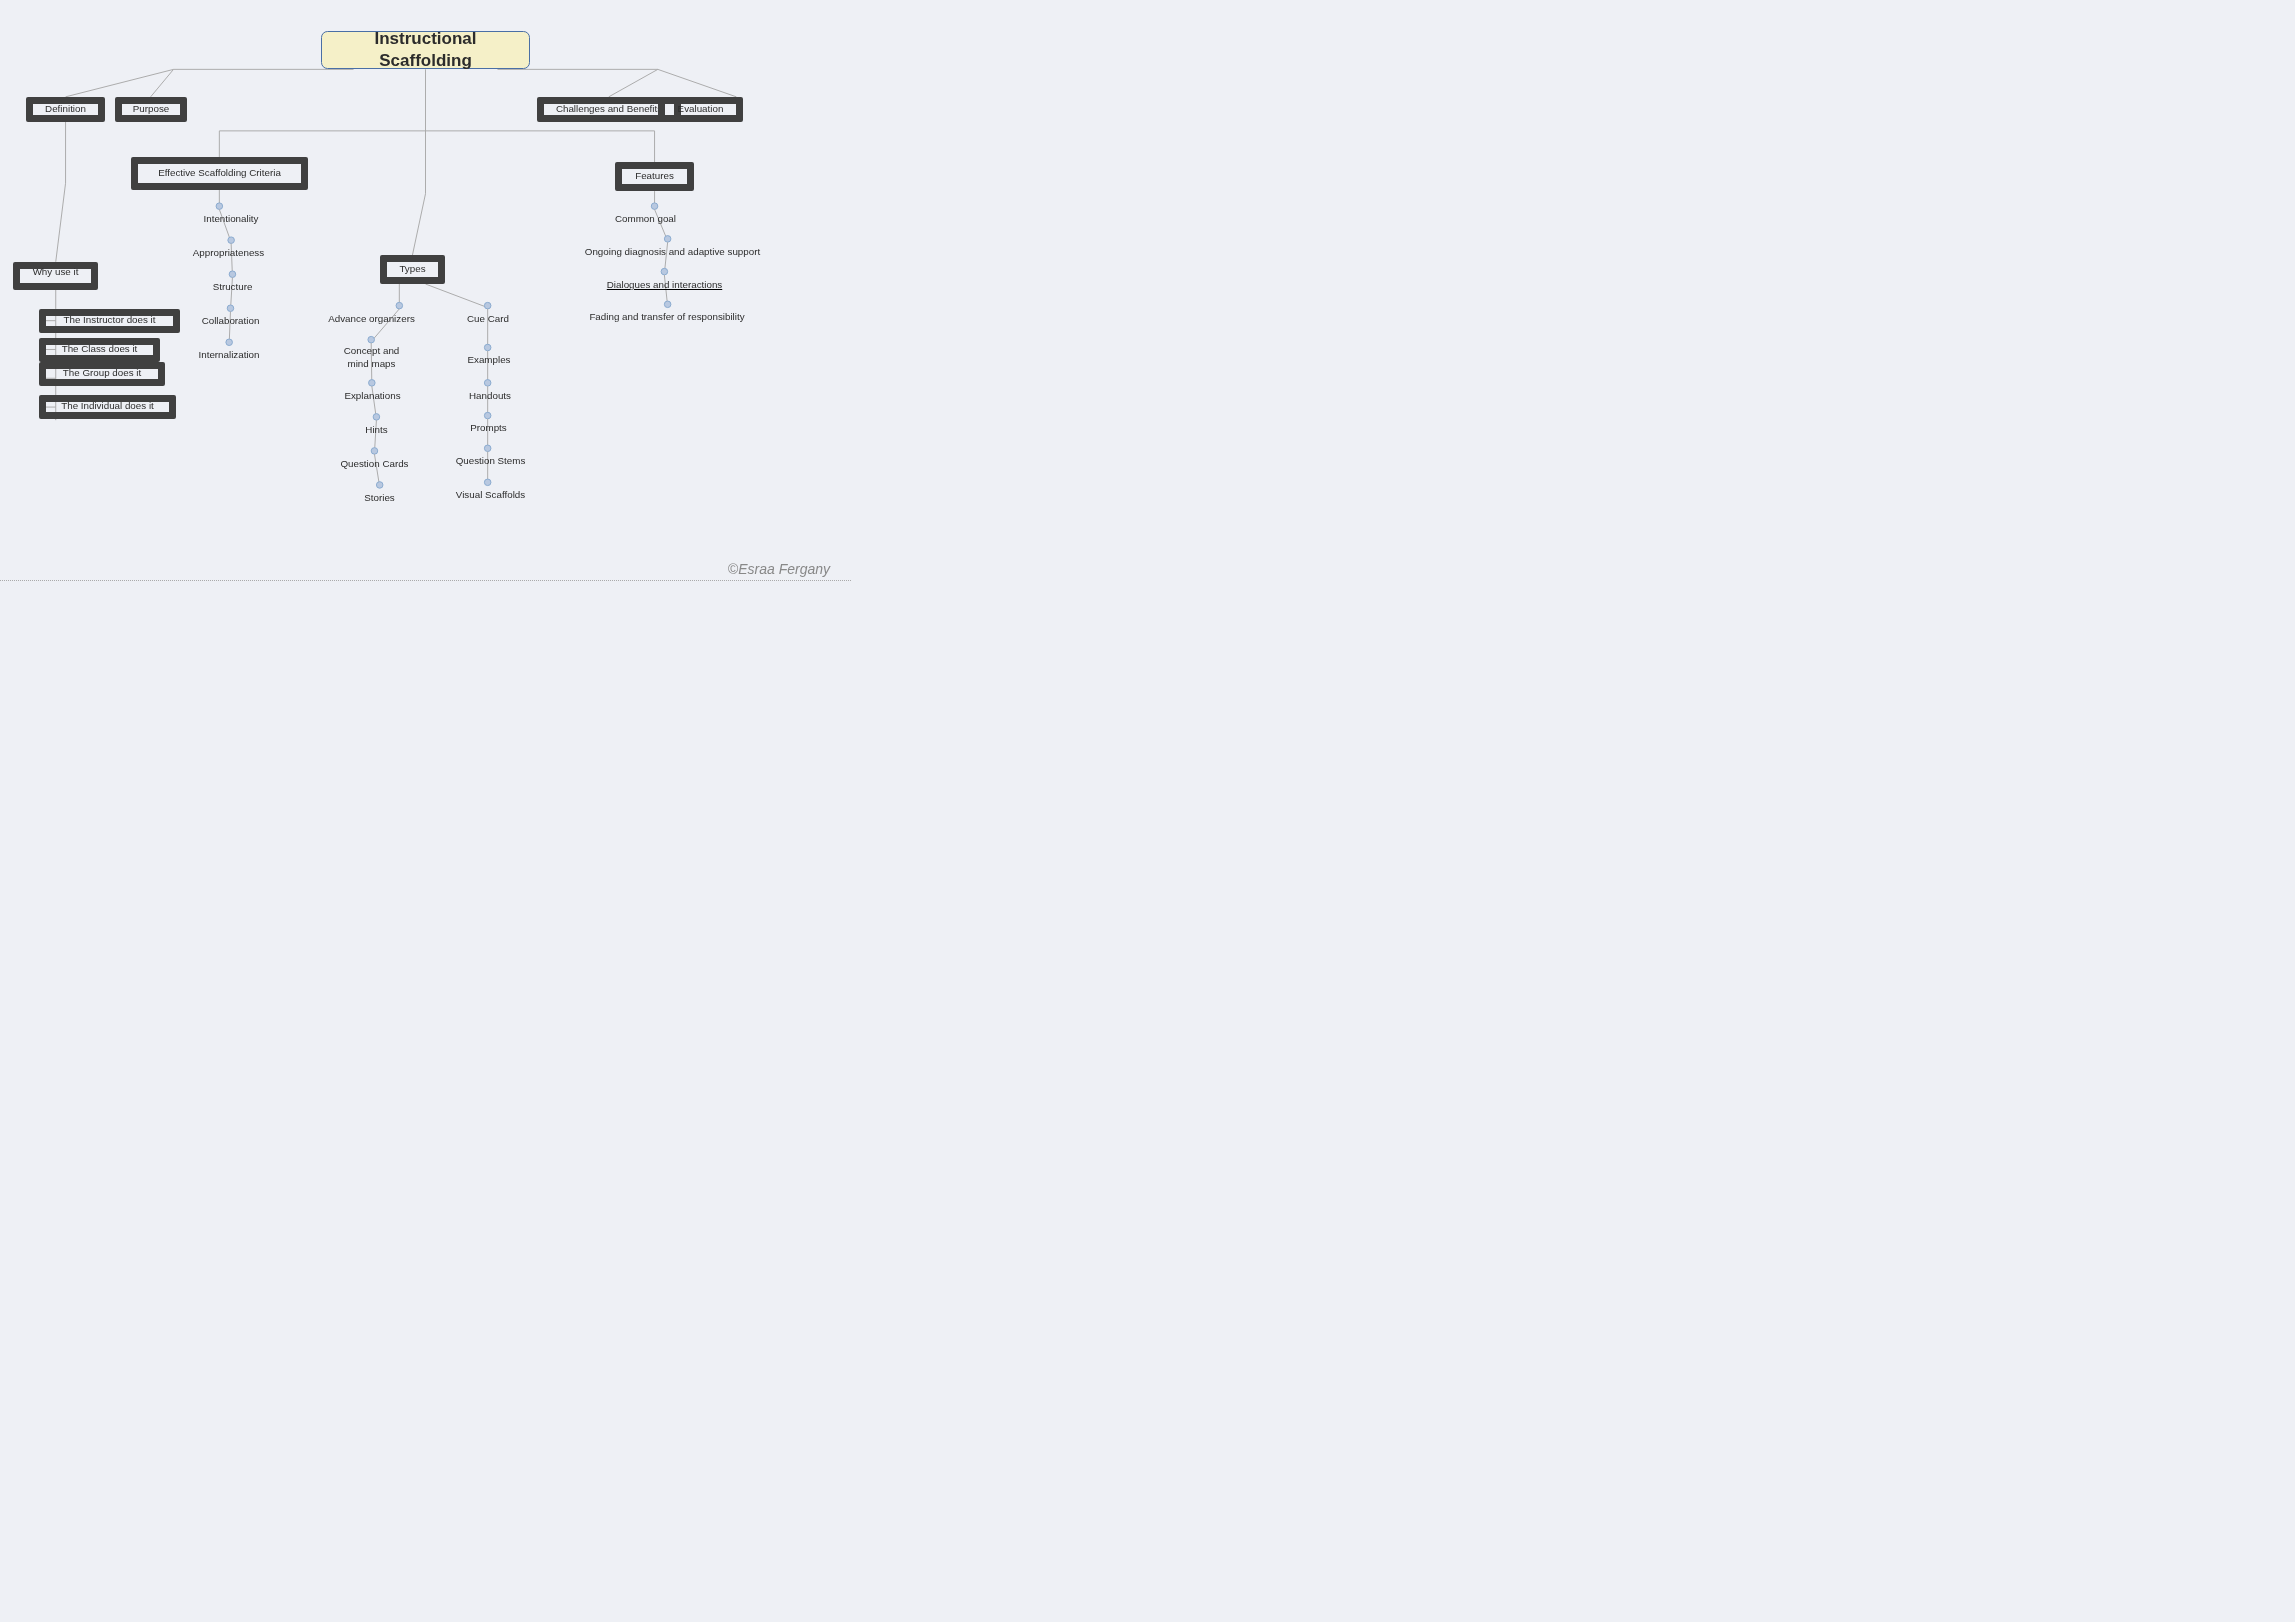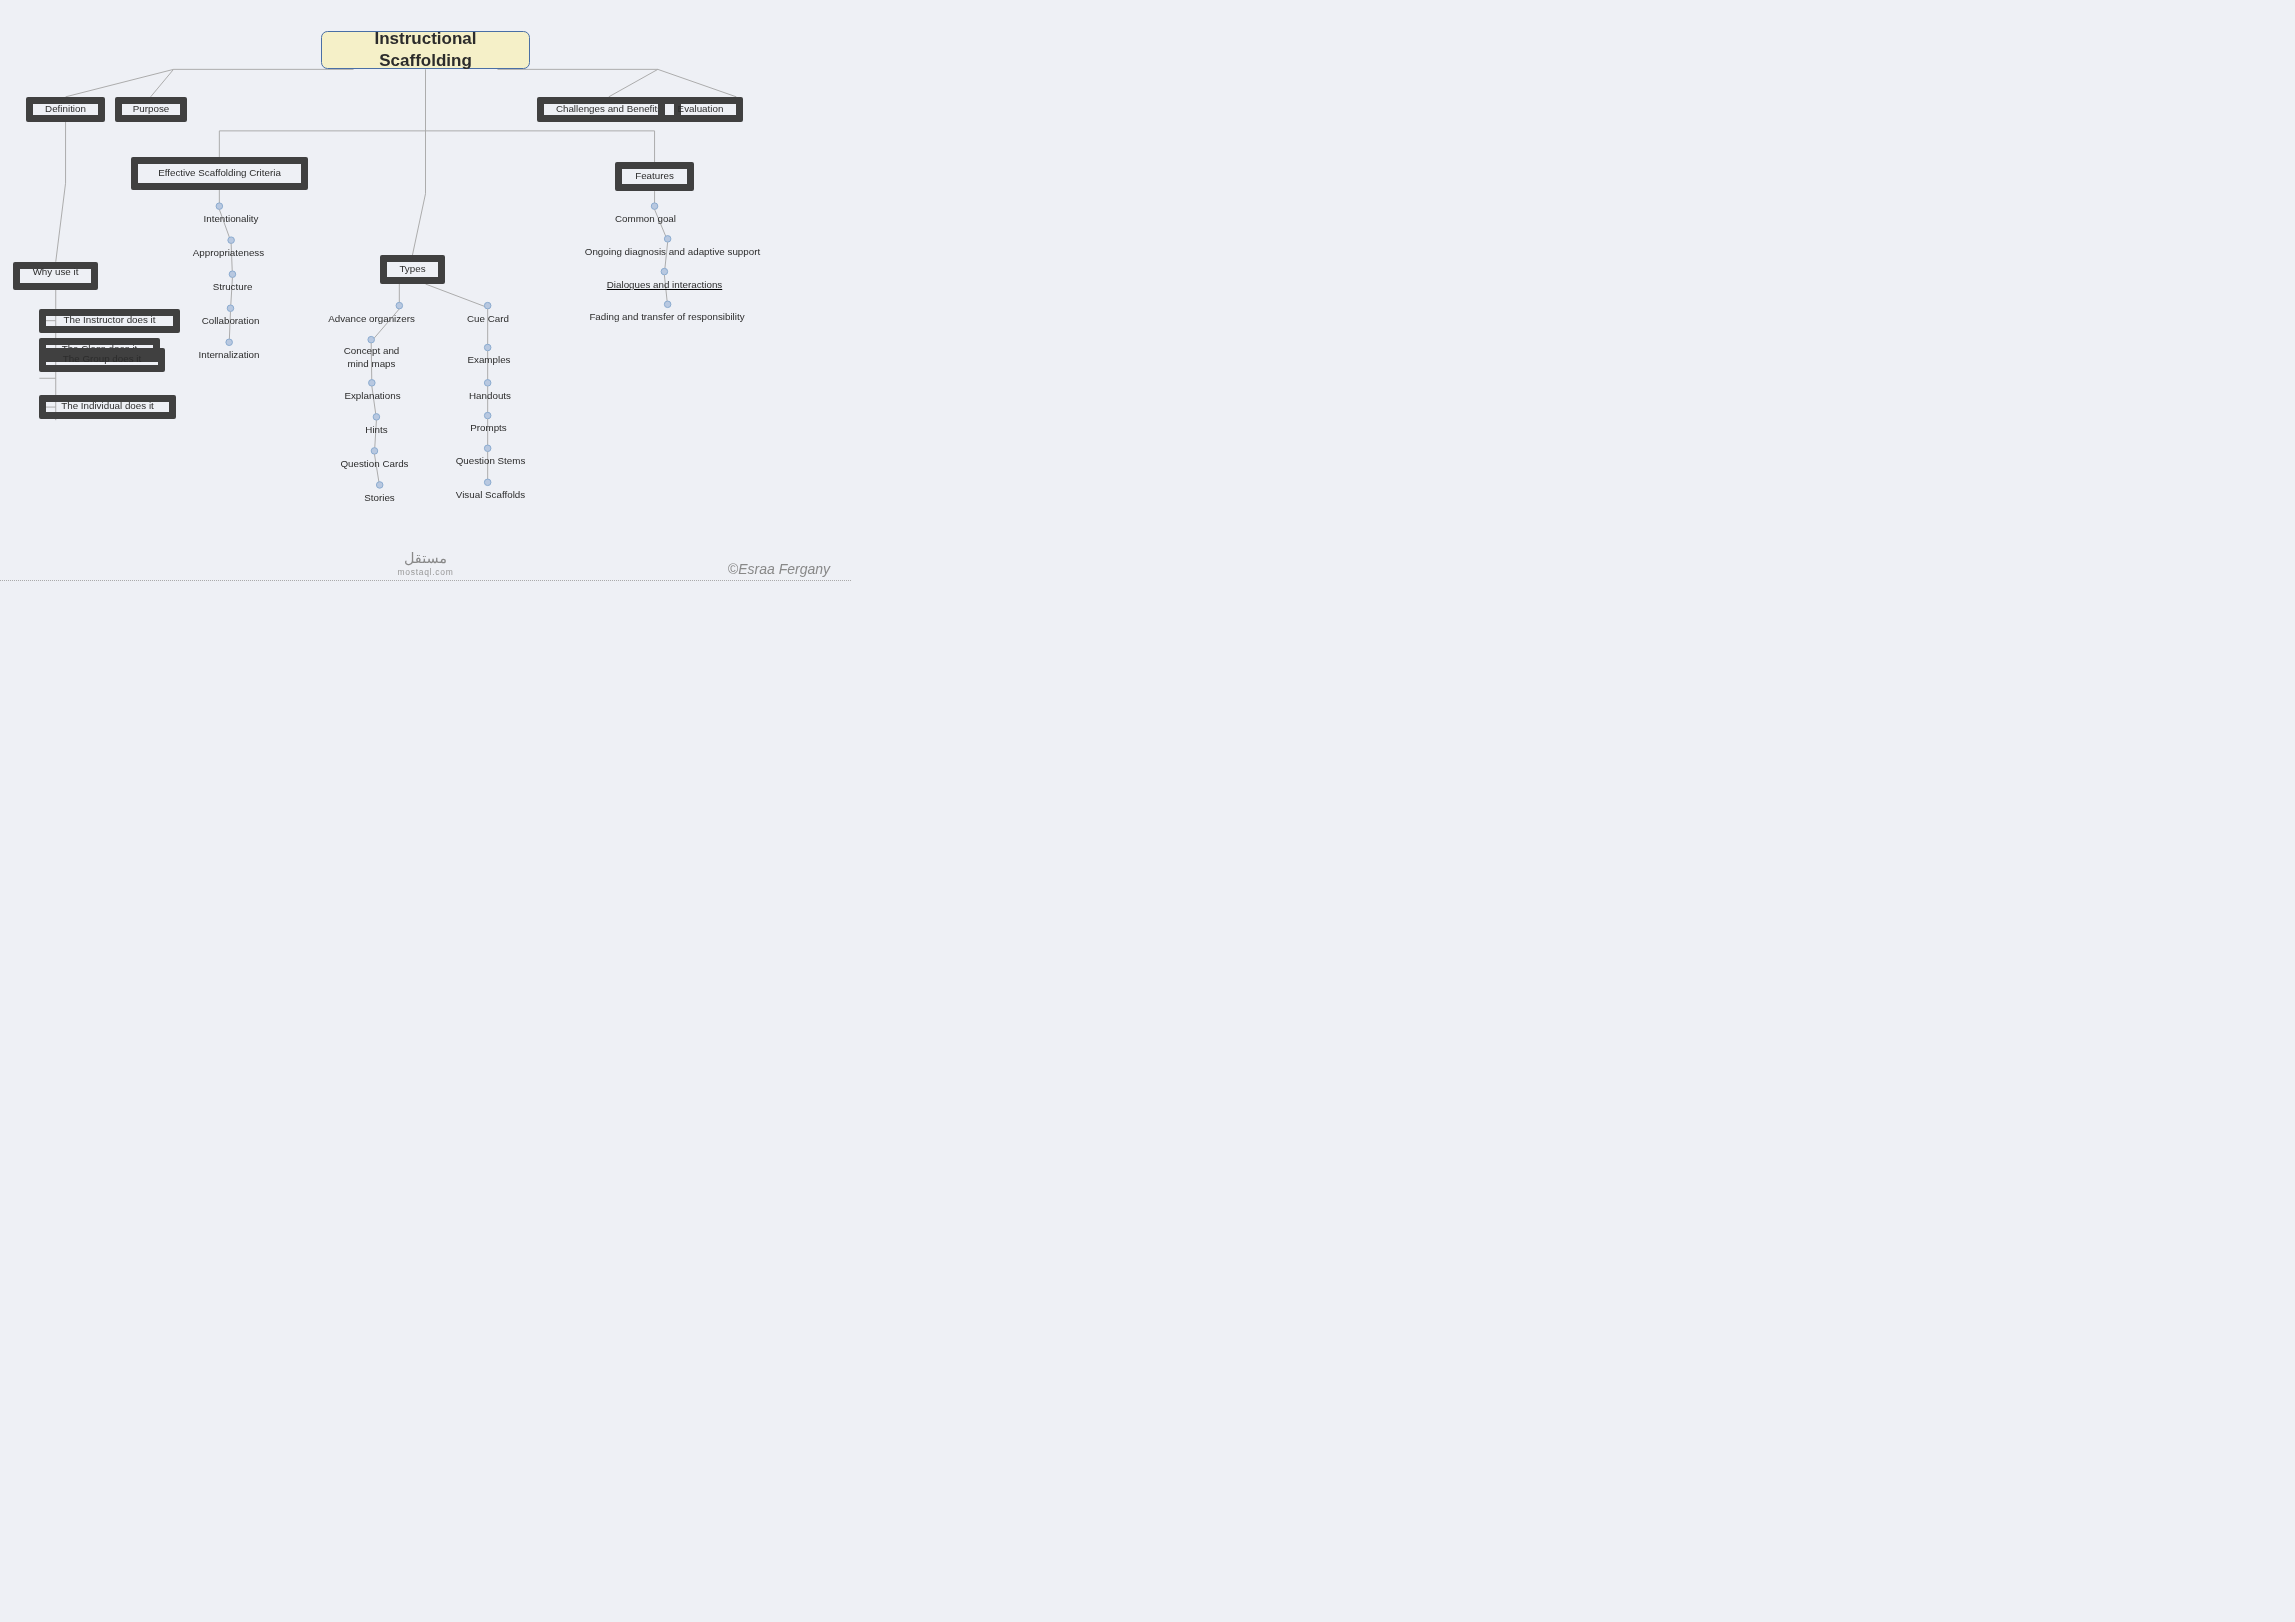--- a/index.html
+++ b/index.html
@@ -223,21 +223,21 @@
   </div>
 
   <div class="node node-box" style="left:39px; top:309px; width:141px; height:23.6px;">
     <span class="node-text">The Instructor does it</span>
   </div>
 
   <div class="node node-box" style="left:39px; top:338px; width:121px; height:23.6px;">
     <span class="node-text">The Class does it</span>
   </div>
 
-  <div class="node node-box" style="left:39px; top:348px; width:126px; height:23.6px;">
+  <div class="node node-box" style="left:39px; top:362px; width:126px; height:23.6px;">
     <span class="node-text">The Group does it</span>
   </div>
 
   <div class="node node-box" style="left:39px; top:395px; width:137px; height:23.6px;">
     <span class="node-text">The Individual does it</span>
   </div>
 
   <div class="node node-box" style="left:380px; top:255px; width:65px; height:29px;">
     <span class="node-text">Types</span>
   </div>
@@ -304,21 +304,17 @@
   </div>
 
   <div class="node node-plain" style="left:576px; top:274px; width:177px; height:23.6px;text-decoration:underline;">
     <span class="node-text">Dialogues and interactions</span>
   </div>
 
   <div class="node node-plain" style="left:556px; top:306px; width:222px; height:23.6px;">
     <span class="node-text">Fading and transfer of responsibility</span>
   </div>
 
-  <div class="footer">
-    <div class="footer-logo">مستقل</div>
-    <div class="footer-site">mostaql.com</div>
-  </div>
   <div class="footer-dots"></div>
   <div class="footer-copyright">©Esraa Fergany</div>
 
 </div>
 
 
 </body></html>

